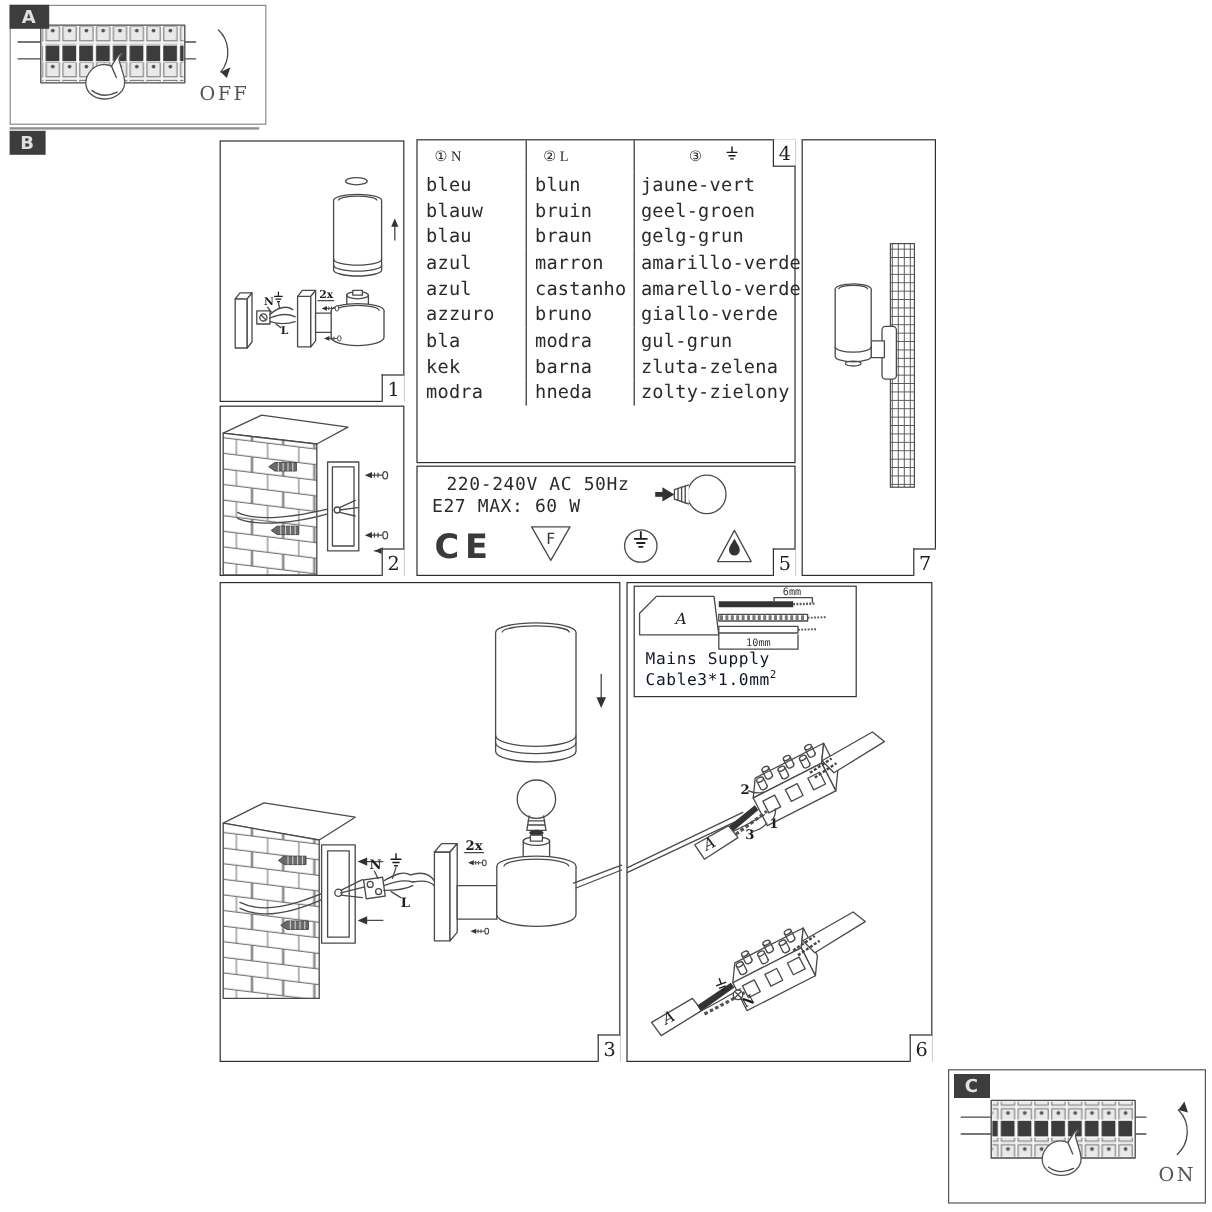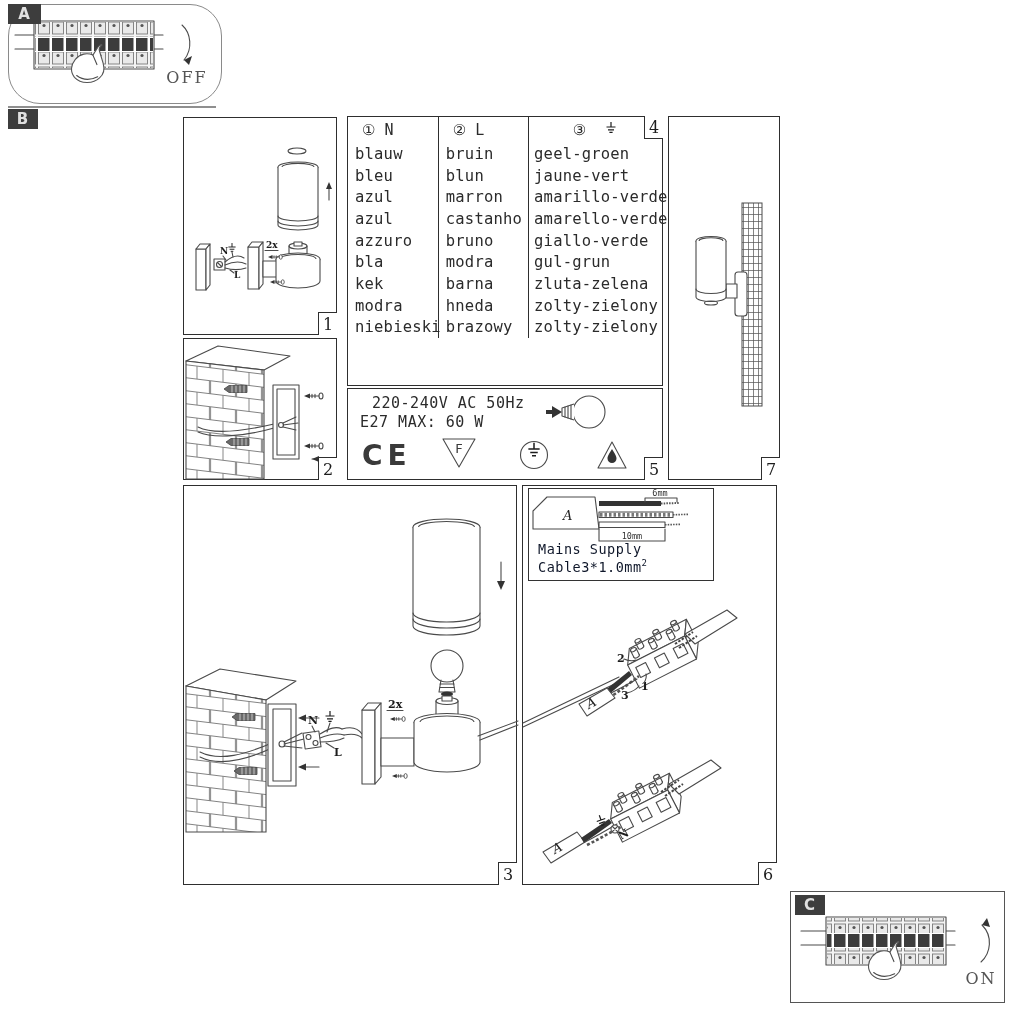--- a/index.html
+++ b/index.html
@@ -1,19 +1,19 @@
 <!DOCTYPE html>
 <html><head>
 <meta charset="utf-8">
 <style>
   html,body{margin:0;padding:0;background:#fff;}
   #page{position:relative;width:1010px;height:1010px;background:#fff;overflow:hidden;
         font-family:"DejaVu Sans Mono", monospace;color:#2b2b2b;}
   .panel{position:absolute;border:1.4px solid #2e2e2e;background:#fff;box-sizing:border-box;}
-  .panel-lt{border-color:#8a8a8a;border-radius:32px;}
+  .panel-lt{border-color:#8a8a8a;}
   .badge{position:absolute;width:33px;height:20px;background:#3d3d3d;color:#e0e0e0;
          display:flex;align-items:center;justify-content:center;
          font:bold 15px "DejaVu Sans", sans-serif;letter-spacing:1px;z-index:5;}
   .numbox{position:absolute;width:18px;height:22px;border:1.4px solid #2e2e2e;background:#fff;
           display:flex;align-items:center;justify-content:center;
           font:16px "DejaVu Serif", serif;color:#1d1d1d;box-sizing:content-box;}
   .nb-br{right:-1px;bottom:-1px;border-right:none;border-bottom:none;}
   .nb-tr{right:-1px;top:-1px;border-right:none;border-top:none;}
   .scanline{position:absolute;background:#8f8f8f;}
   
@@ -25,21 +25,21 @@
   .offon{font:16px "DejaVu Serif", serif;letter-spacing:2px;fill:#555;}
   .lbl{font:bold 11px "DejaVu Serif", serif;fill:#1d1d1d;}
   .lbl-sm{font:bold 9px "DejaVu Serif", serif;fill:#1d1d1d;}
   .mtxt{font:8.5px "DejaVu Sans Mono", monospace;fill:#333;}
   .atxt{font:italic 13px "DejaVu Serif", serif;fill:#222;}
   .ce{font:bold 28px "DejaVu Sans", sans-serif;letter-spacing:5px;fill:#3a3a3a;}
   .ftxt{font:13px "DejaVu Sans", sans-serif;fill:#3a3a3a;}
   
   .wire-table{border-collapse:collapse;table-layout:fixed;width:100%;}
   .wire-table th,.wire-table td{padding:0;margin:0;font-weight:normal;white-space:nowrap;overflow:visible;}
-  .wire-table th{height:26px;font-size:15px;vertical-align:middle;}
+  .wire-table th{height:26px;font-size:12px;vertical-align:middle;font-family:Liberation Serif, serif;}
   .wire-table td{height:21.7px;font-size:15.5px;letter-spacing:0.2px;padding-left:7px;vertical-align:middle;}
   .wire-table th:nth-child(1),.wire-table td:nth-child(1),
   .wire-table th:nth-child(2),.wire-table td:nth-child(2){border-right:1.3px solid #2e2e2e;}
   .wire-table td:nth-child(3){padding-left:5px;}
   .hdr1{padding-left:14px;text-align:left;display:block;}
   .hdr3wrap{display:flex;align-items:center;justify-content:center;gap:18px;}
   .spec-line{position:absolute;font-size:15px;letter-spacing:0.5px;color:#2b2b2b;}
   .mains-box{position:absolute;left:5px;top:2px;width:186px;height:93px;border:1.2px solid #333;
              box-sizing:border-box;background:#fff;}
   .mains-line{position:absolute;font-size:13.5px;letter-spacing:0.5px;color:#0f172a;}
@@ -214,28 +214,33 @@
                 <span>③</span>
             <svg width="14" height="14" style="position:static">
                   <use href="#earth" transform="translate(7,4)"></use>
                 </svg>
               </span>
             </th>
         </tr>
       </thead>
       <tbody>
         <tr>
+            <td>bleu</td>
+            <td>blun</td>
+            <td>jaune-vert</td>
+          </tr>
+        <tr>
             <td>blauw</td>
             <td>bruin</td>
             <td>geel-groen</td>
           </tr>
         <tr>
-            <td>bleu</td>
-            <td>blun</td>
-            <td>jaune-vert</td>
+            <td>blau</td>
+            <td>braun</td>
+            <td>gelg-grun</td>
           </tr>
         <tr>
             <td>azul</td>
             <td>marron</td>
             <td>amarillo-verde</td>
           </tr>
         <tr>
             <td>azul</td>
             <td>castanho</td>
             <td>amarello-verde</td>
@@ -251,25 +256,20 @@
             <td>gul-grun</td>
           </tr>
         <tr>
             <td>kek</td>
             <td>barna</td>
             <td>zluta-zelena</td>
           </tr>
         <tr>
             <td>modra</td>
             <td>hneda</td>
-            <td>zolty-zielony</td>
-          </tr>
-        <tr>
-            <td>niebieski</td>
-            <td>brazowy</td>
             <td>zolty-zielony</td>
           </tr>
       </tbody>
     </table>
     <div class="numbox nb-tr">
         <span>4</span>
       </div>
   </div>
 
   <div class="panel" style="left:347px;top:388px;width:316px;height:92px;">

